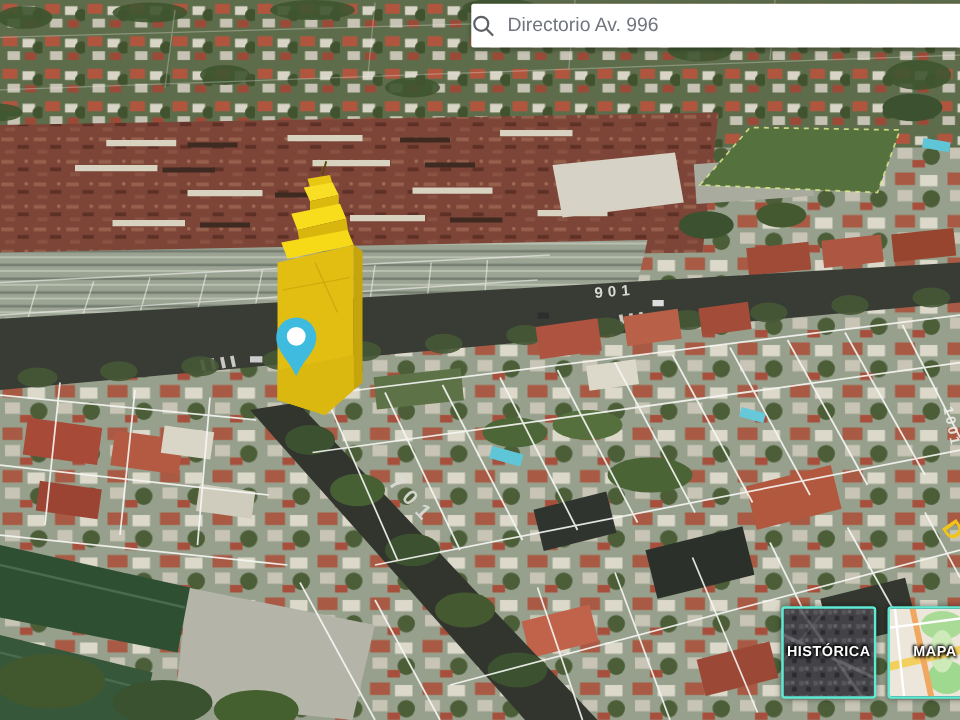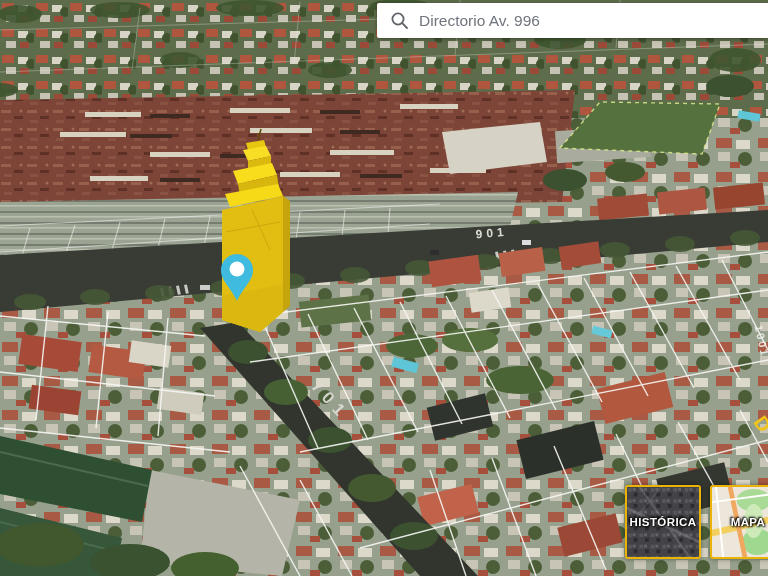--- a/index.html
+++ b/index.html
@@ -6,34 +6,34 @@
   *{box-sizing:border-box;}
   .stage{
     position:relative;width:768px;height:576px;overflow:hidden;
     font-family:"Liberation Sans",sans-serif;background:#7b8a6d;
   }
   .scene-svg{position:absolute;left:0;top:0;width:768px;height:576px;display:block;}
   
   .searchbar{
     position:absolute;left:377px;top:3px;width:391px;height:35px;
     background:#ffffff;display:flex;align-items:center;gap:10px;
-    padding-left:13px;box-shadow:0 1px 4px rgba(0,0,0,.35);
+    box-shadow:0 1px 4px rgba(0,0,0,.35);
     border-radius:2px 0 0 2px;
   }
   .searchbar svg{flex:0 0 auto;}
   .search-input{
     border:none;outline:none;flex:1;height:100%;
     font-family:"Liberation Sans",sans-serif;font-size:15.5px;color:#444;
     background:transparent;padding:0;
   }
   .search-input::placeholder{color:#70757d;opacity:1;}
   
   .layer-row{position:absolute;left:625px;top:485px;height:77px;}
   .layer-btn{
-    position:absolute;top:0;width:76px;height:74px;border:2px solid #eab308;
+    position:absolute;top:0;width:76px;height:74px;border:2px solid #5eead4;
     border-radius:3px;overflow:hidden;cursor:pointer;padding:0;background:#444;
     box-shadow:0 0 5px rgba(0,0,0,.45);
   }
   .layer-btn .thumb{position:absolute;inset:0;width:100%;height:100%;}
   .layer-btn .lbl{
     position:absolute;inset:0;display:flex;align-items:center;justify-content:center;
     color:#fff;font-weight:bold;font-size:11.5px;letter-spacing:.4px;
     font-family:"Liberation Sans",sans-serif;
     text-shadow:0 0 3px #000,1px 1px 2px #000,-1px -1px 2px #000;
   }

